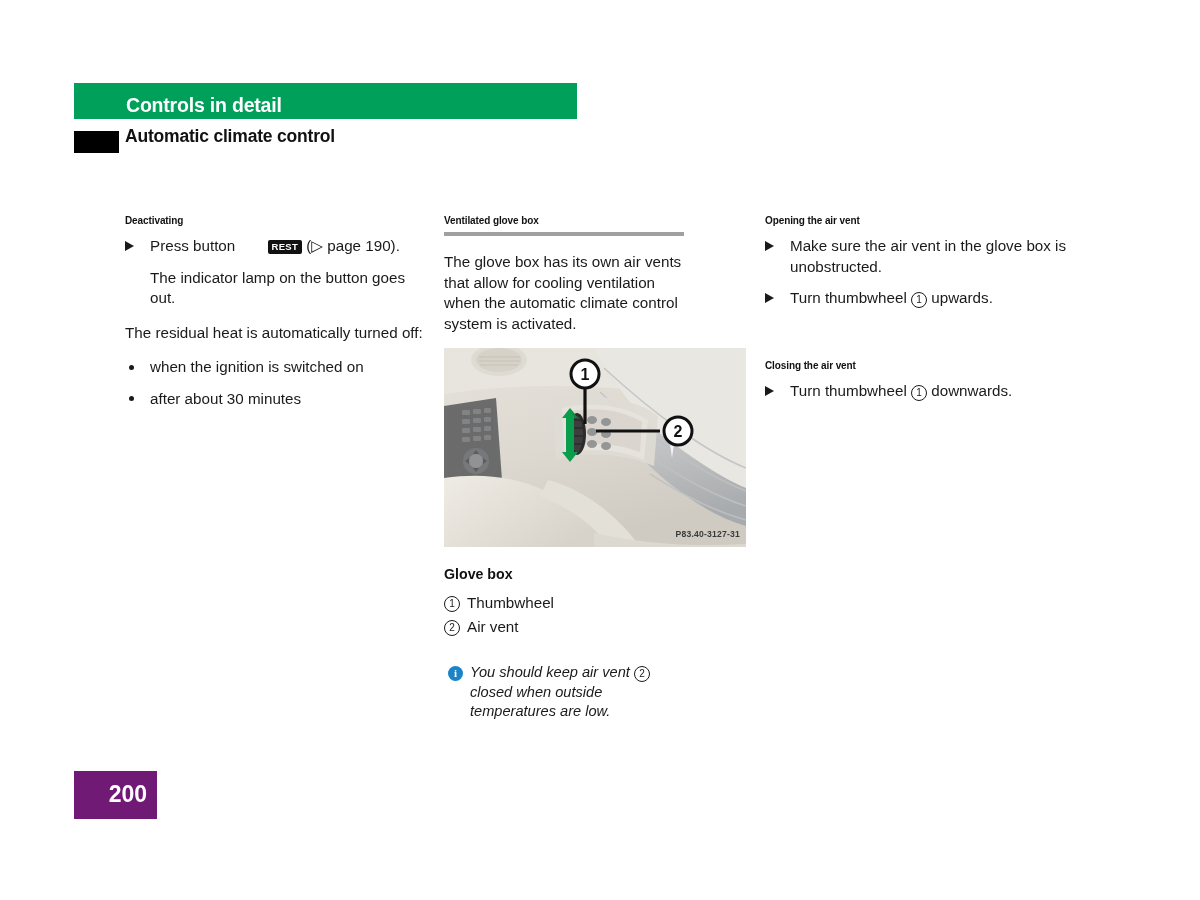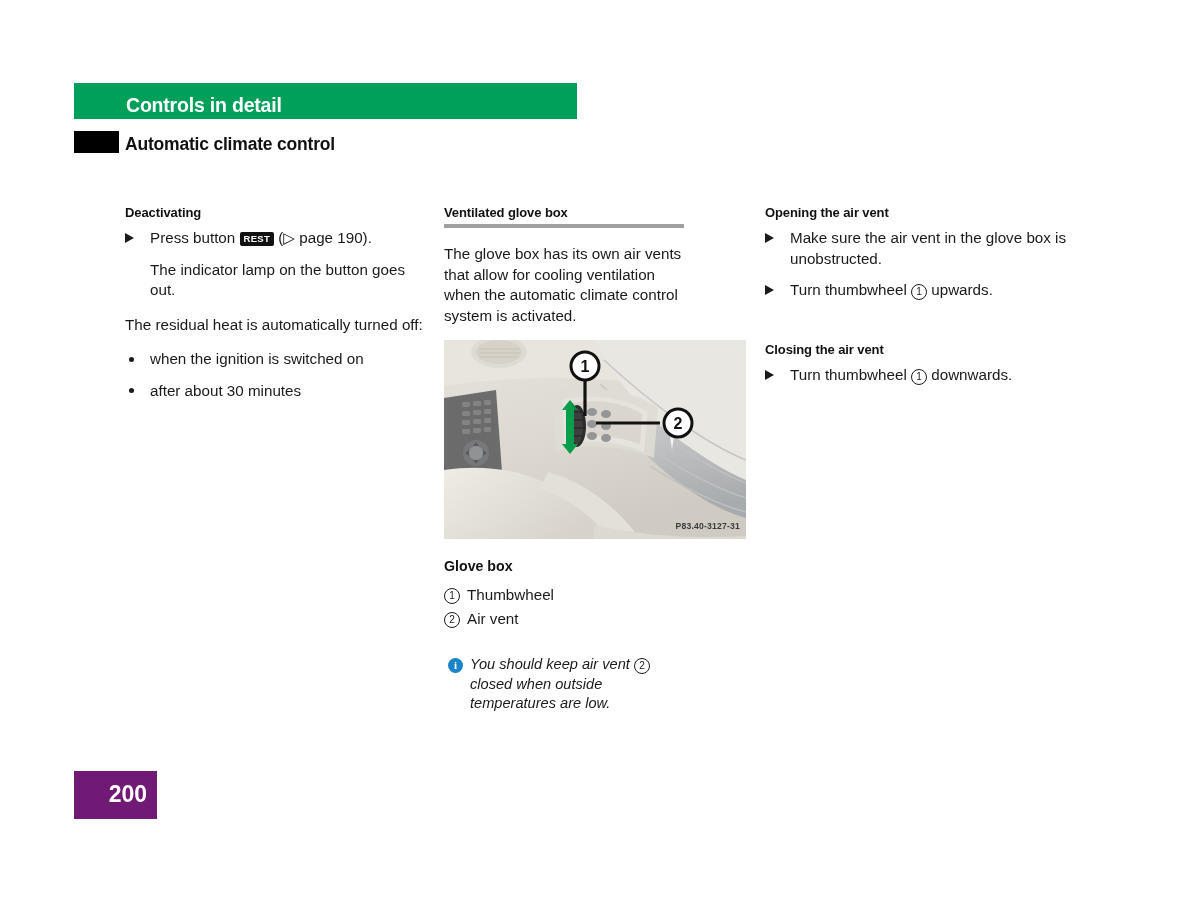--- a/index.html
+++ b/index.html
@@ -39,43 +39,43 @@
     position: absolute;
     left: 74px;
     top: 131px;
     width: 45px;
     height: 22px;
     background: #000000;
   }
   .section-title {
     position: absolute;
     left: 125px;
-    top: 134px;
+    top: 126px;
     font-size: 17.5px;
     font-weight: bold;
     color: #111111;
     letter-spacing: -0.2px;
     white-space: nowrap;
   }
 
   
   .col {
     position: absolute;
     top: 195px;
     font-size: 15.2px;
     line-height: 20.6px;
     color: #1a1a1a;
   }
   .col-left  { left: 125px;  width: 300px; }
   .col-mid   { left: 444px;  width: 240px; }
   .col-right { left: 765px;  width: 305px; }
 
   h3.subhead {
-    margin: 8px 0 6px 0;
-    font-size: 13px;
+    margin: 16px 0 6px 0;
+    font-size: 10px;
     font-weight: bold;
     line-height: 19px;
     color: #111111;
     letter-spacing: -0.1px;
   }
   h3.subhead.ruled {
     margin-bottom: 0;
     padding-bottom: 2px;
   }
   .rule {
@@ -130,20 +130,21 @@
     display: inline-block;
     background: #111111;
     color: #ffffff;
     font-size: 9.5px;
     font-weight: bold;
     letter-spacing: 0.3px;
     padding: 2px 4px 2px 4px;
     border-radius: 2px;
     vertical-align: 1.5px;
     line-height: 10px;
+    margin-left: 28px;
   }
 
   
   .cnum {
     display: inline-block;
     width: 14px;
     height: 14px;
     border: 1.2px solid #1a1a1a;
     border-radius: 50%;
     font-size: 10px;

